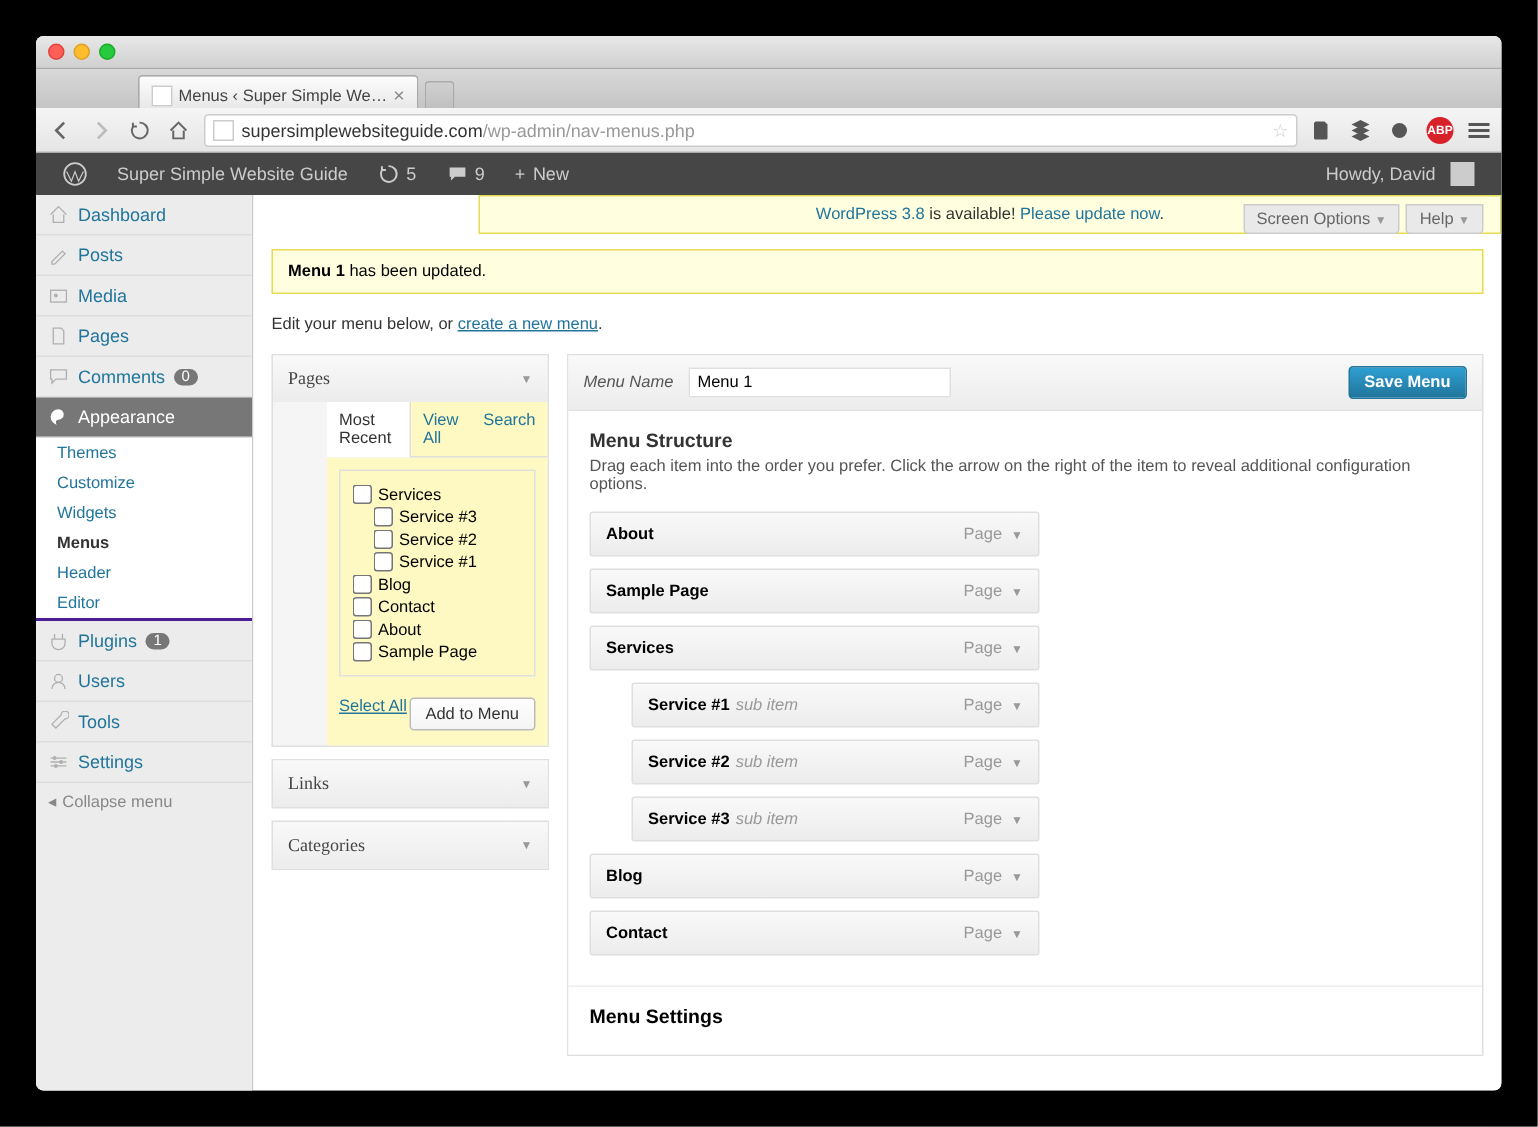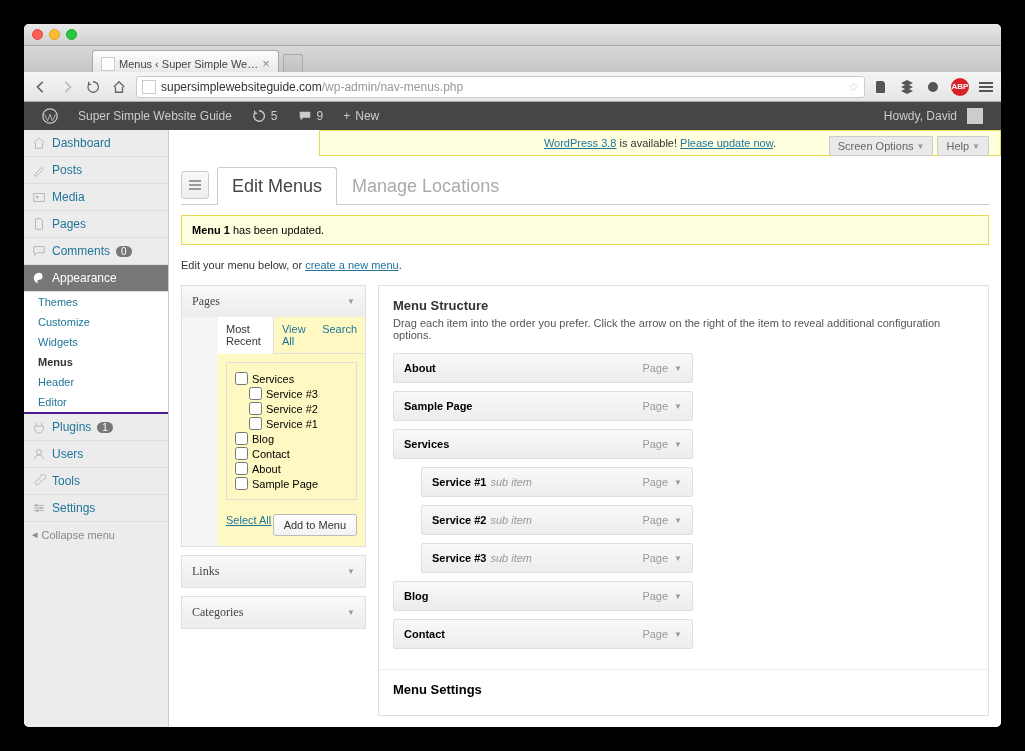--- a/index.html
+++ b/index.html
@@ -47,21 +47,21 @@
 .submenu { background: #fff; border-bottom: 2px solid #4c1d95; }
 .submenu-item { padding: 4px 8px 4px 14px; color: #21759b; cursor: pointer; font-size: 11px; }
 .submenu-item.current { font-weight: bold; color: #333; }
 .badge { background: #777; color: #fff; border-radius: 8px; padding: 0 5px; font-size: 10px; }
 .collapse { padding: 6px 8px; color: #888; font-size: 11px; display: flex; align-items: center; gap: 4px; cursor: pointer; }
 
 
 .content { flex: 1; background: #fff; overflow-y: auto; position: relative; }
 .content-inner { padding: 0 12px 20px; }
 .update-nag { background: #ffffe0; border: 1px solid #e6db55; margin: 0 0 10px 150px; padding: 6px 10px; color: #333; font-size: 11px; text-align: center; }
-.update-nag a { color: #21759b; text-decoration: underline; }
+.update-nag a { color: #21759b; }
 .top-right-btns { position: absolute; right: 12px; top: 6px; display: flex; gap: 4px; }
 .screen-btn { background: #e9e9e9; border: 1px solid #ccc; padding: 3px 8px; font-size: 11px; color: #666; cursor: pointer; border-radius: 0 0 3px 3px; display: flex; align-items: center; gap: 3px; }
 .tri-down { font-size: 8px; color: #999; }
 
 .page-tabs { display: flex; align-items: center; gap: 0; margin: 10px 0; border-bottom: 1px solid #ccc; }
 .icon-box { width: 28px; height: 28px; border: 1px solid #ccc; background: linear-gradient(#f8f8f8,#eee); display: flex; align-items: center; justify-content: center; margin-right: 8px; border-radius: 3px; }
 .page-tab { padding: 8px 14px; color: #aaa; font-size: 18px; cursor: pointer; border: 1px solid transparent; border-bottom: none; position: relative; bottom: -1px; }
 .page-tab.active { color: #464646; border-color: #ccc; background: #fff; border-radius: 3px 3px 0 0; }
 
 .notice { background: #ffffe0; border: 1px solid #e6db55; padding: 8px 10px; margin-bottom: 14px; font-size: 11px; }
@@ -291,29 +291,20 @@
             </div>
       <div class="screen-btn">
               <span>Help</span> 
               <span class="tri-down">▼</span>
             </div>
     </div>
     <div class="update-nag">
       <a>WordPress 3.8</a><span> is available! </span><a>Please update now</a>.
     </div>
     <div class="content-inner">
-      <div class="page-tabs">
-        <div class="icon-box">
-                <svg width="16" height="16" viewBox="0 0 16 16">
-                  <path d="M2 4 h12 M2 8 h12 M2 12 h12" stroke="#999" stroke-width="2"></path>
-                </svg>
-              </div>
-        <div class="page-tab active">Edit Menus</div>
-        <div class="page-tab">Manage Locations</div>
-      </div>
 
       <div class="notice">
         <strong>Menu 1</strong><span> has been updated.</span>
       </div>
 
       <p class="manage-desc">
         <span>Edit your menu below, or </span><a>create a new menu</a>.
       </p>
 
       <div class="menu-area">
@@ -378,20 +369,25 @@
           </div>
           <div class="metabox">
             <div class="metabox-head">
                     <span>Categories</span>
                     <span class="tri-down">▼</span>
                   </div>
           </div>
         </div>
 
         <div class="menu-frame">
+          <div class="menu-header">
+            <label>Menu Name</label>
+            <input type="text" value="Menu 1" style="">
+            <button class="btn btn-primary" style="margin-left:auto">Save Menu</button>
+          </div>
           <div class="menu-body">
             <h3>Menu Structure</h3>
             <p class="desc">Drag each item into the order you prefer. Click the arrow on the right of the item to reveal additional configuration options.</p>
             <div class="menu-items" id="menu-items-list">
                     <div class="mi">
                       <span><strong>About</strong></span>
                       <span class="type">Page <span class="tri-down">▼</span></span>
                     </div>
                     <div class="mi">
                       <span><strong>Sample Page</strong></span>

